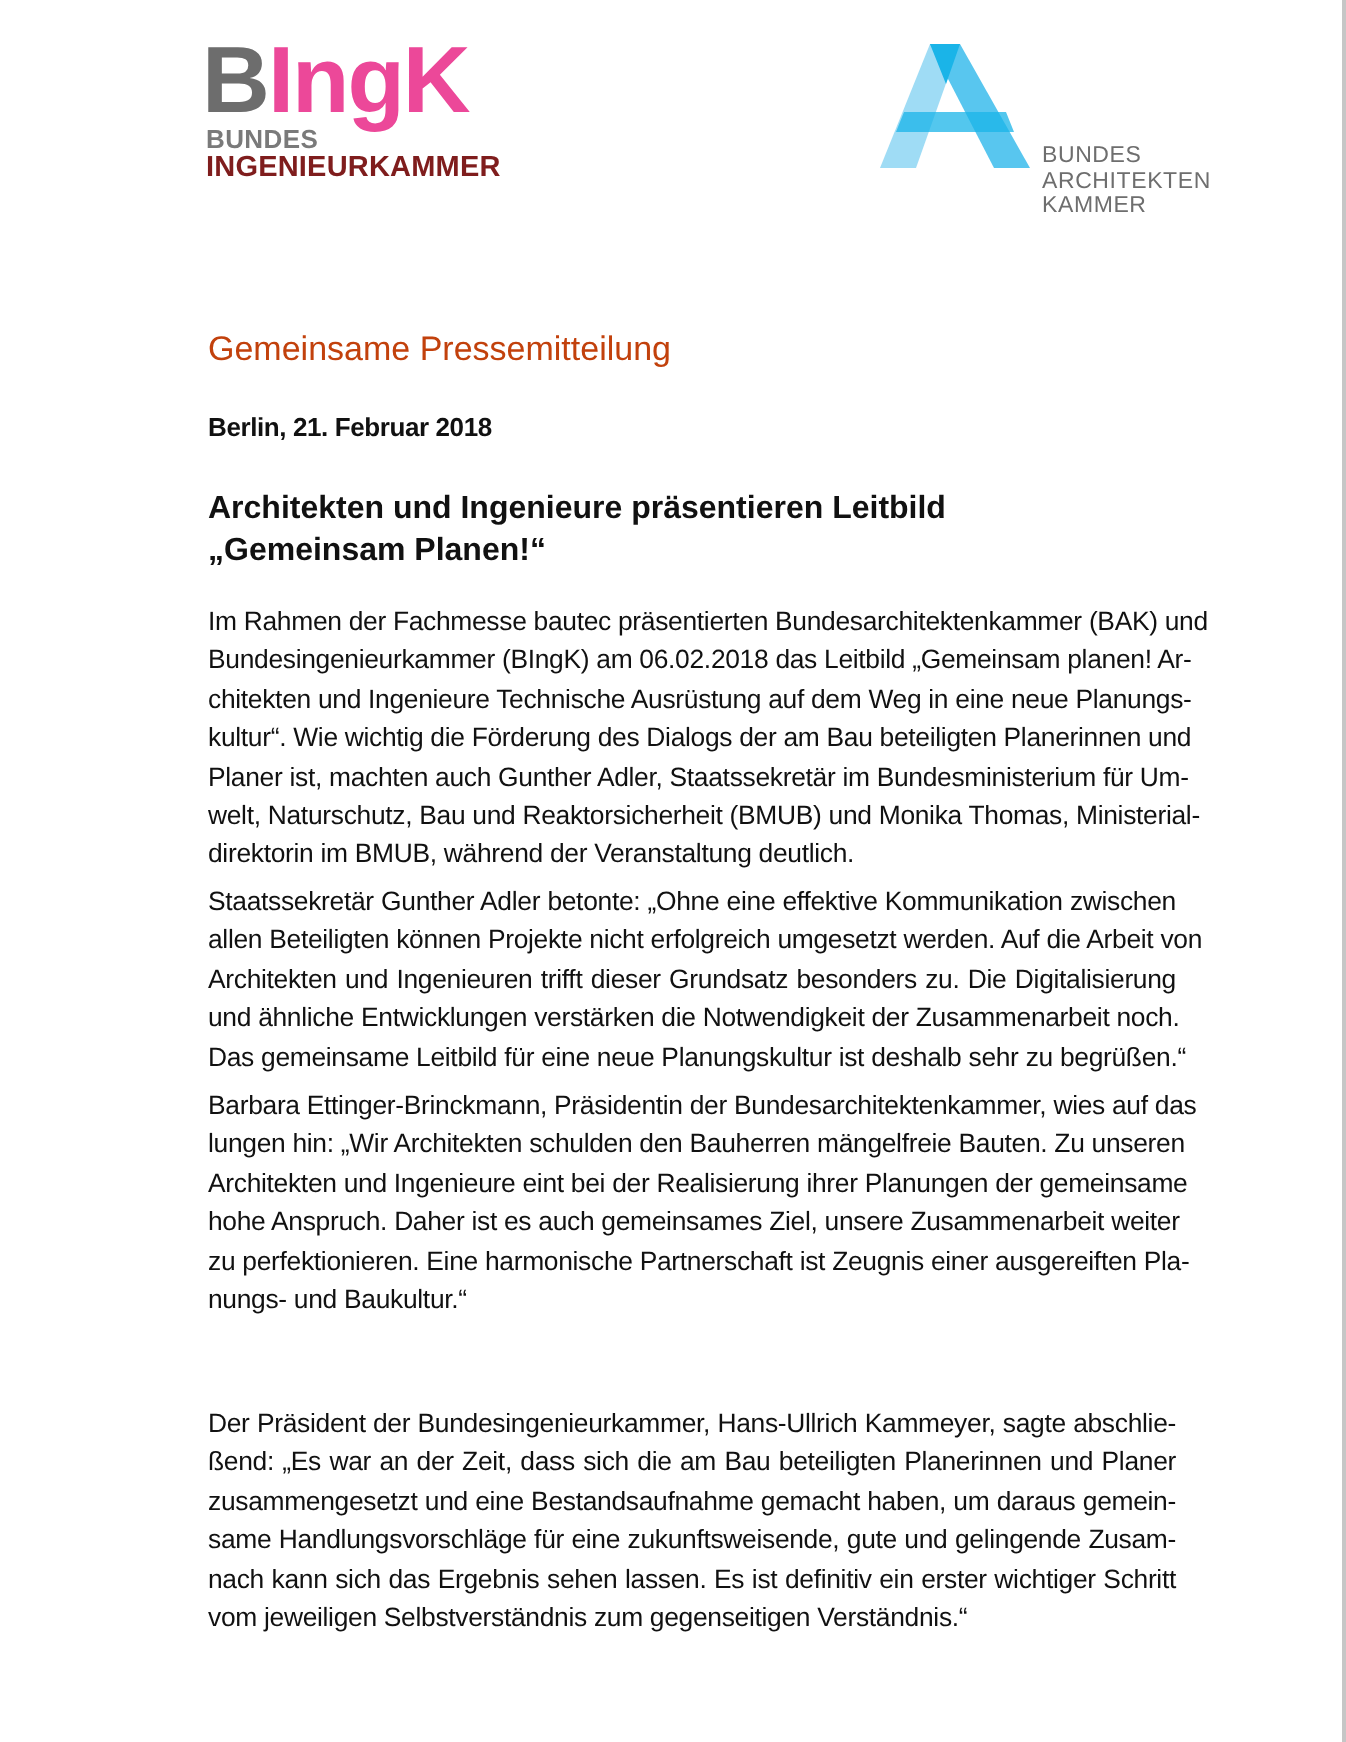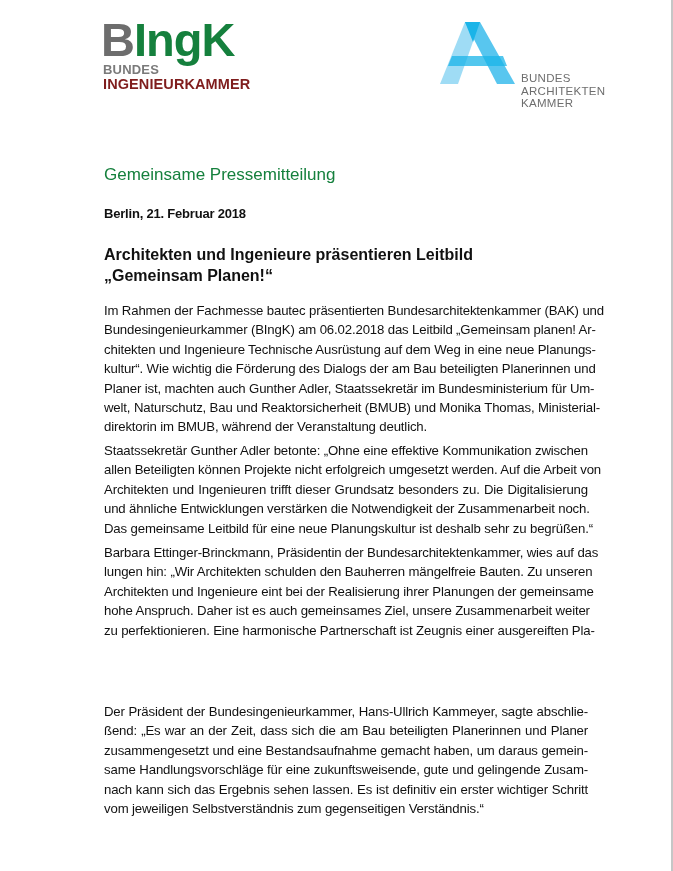--- a/index.html
+++ b/index.html
@@ -3,30 +3,30 @@
   <meta charset="utf-8">
   <style>
     html, body { margin: 0; padding: 0; background: #ffffff; }
     body { width: 673px; height: 871px; position: relative; overflow: hidden; font-family: "Liberation Sans", sans-serif; color: #111; }
     .page-edge { position: absolute; right: 0; top: 0; width: 2px; height: 871px; background: #c6c6c6; }
 
     
     .bingk { position: absolute; left: 101px; top: 20px; width: 150px; height: 80px; }
     .bingk-mark { position: absolute; left: 0; top: 0; font-family: "Liberation Sans", sans-serif; font-weight: bold; font-size: 47px; line-height: 40px; letter-spacing: -1px; }
     .bingk-mark .b { color: #6d6d6d; }
-    .bingk-mark .rest { color: #15803d; }
+    .bingk-mark .rest { color: #ec4899; }
     .bingk-line1 { position: absolute; left: 2px; top: 42px; font-weight: bold; font-size: 13px; color: #7a7a7a; letter-spacing: 0.2px; }
     .bingk-line2 { position: absolute; left: 2px; top: 56px; font-weight: bold; font-size: 14.5px; color: #7f1d1d; letter-spacing: 0.1px; }
 
     
     .bak { position: absolute; left: 440px; top: 22px; width: 160px; height: 90px; }
     .bak svg { position: absolute; left: 0; top: 0; }
     .bak-text { position: absolute; left: 81px; top: 50px; font-size: 11.5px; line-height: 12.5px; color: #6e6e6e; letter-spacing: 0.3px; }
     .bak-text div { white-space: nowrap; }
-    .doc-type { position: absolute; left: 104px; top: 165px; font-size: 17px; color: #15803d; }
+    .doc-type { position: absolute; left: 104px; top: 165px; font-size: 17px; color: #c2410c; }
     .dateline { position: absolute; left: 104px; top: 206px; font-size: 13px; font-weight: bold; letter-spacing: -0.2px; }
     .headline { position: absolute; left: 104px; top: 244px; font-size: 16px; font-weight: bold; line-height: 21px; }
     .para { position: absolute; left: 104px; width: 484px; font-size: 13.2px; line-height: 19.4px; text-align: justify; letter-spacing: -0.15px; }
     .para .ln { display: block; text-align: justify; text-align-last: justify; white-space: nowrap; }
     .para .ln.last { text-align-last: left; }
   </style>
 </head>
 <body>
 
 <div class="page-edge"></div>
@@ -73,20 +73,21 @@
     <span class="ln">Architekten und Ingenieuren trifft dieser Grundsatz besonders zu. Die Digitalisierung</span>
     <span class="ln">und ähnliche Entwicklungen verstärken die Notwendigkeit der Zusammenarbeit noch.</span>
     <span class="ln last">Das gemeinsame Leitbild für eine neue Planungskultur ist deshalb sehr zu begrüßen.“</span>
   </div>
 <div class="para" style="top:543px;">
     <span class="ln">Barbara Ettinger-Brinckmann, Präsidentin der Bundesarchitektenkammer, wies auf das</span>
     <span class="ln">lungen hin: „Wir Architekten schulden den Bauherren mängelfreie Bauten. Zu unseren</span>
     <span class="ln">Architekten und Ingenieure eint bei der Realisierung ihrer Planungen der gemeinsame</span>
     <span class="ln">hohe Anspruch. Daher ist es auch gemeinsames Ziel, unsere Zusammenarbeit weiter</span>
     <span class="ln">zu perfektionieren. Eine harmonische Partnerschaft ist Zeugnis einer ausgereiften Pla-</span>
+    <span class="ln last">nungs- und Baukultur.“</span>
   </div>
 <div class="para" style="top:702px;">
     <span class="ln">Der Präsident der Bundesingenieurkammer, Hans-Ullrich Kammeyer, sagte abschlie-</span>
     <span class="ln">ßend: „Es war an der Zeit, dass sich die am Bau beteiligten Planerinnen und Planer</span>
     <span class="ln">zusammengesetzt und eine Bestandsaufnahme gemacht haben, um daraus gemein-</span>
     <span class="ln">same Handlungsvorschläge für eine zukunftsweisende, gute und gelingende Zusam-</span>
     <span class="ln">nach kann sich das Ergebnis sehen lassen. Es ist definitiv ein erster wichtiger Schritt</span>
     <span class="ln last">vom jeweiligen Selbstverständnis zum gegenseitigen Verständnis.“</span>
   </div>
 

